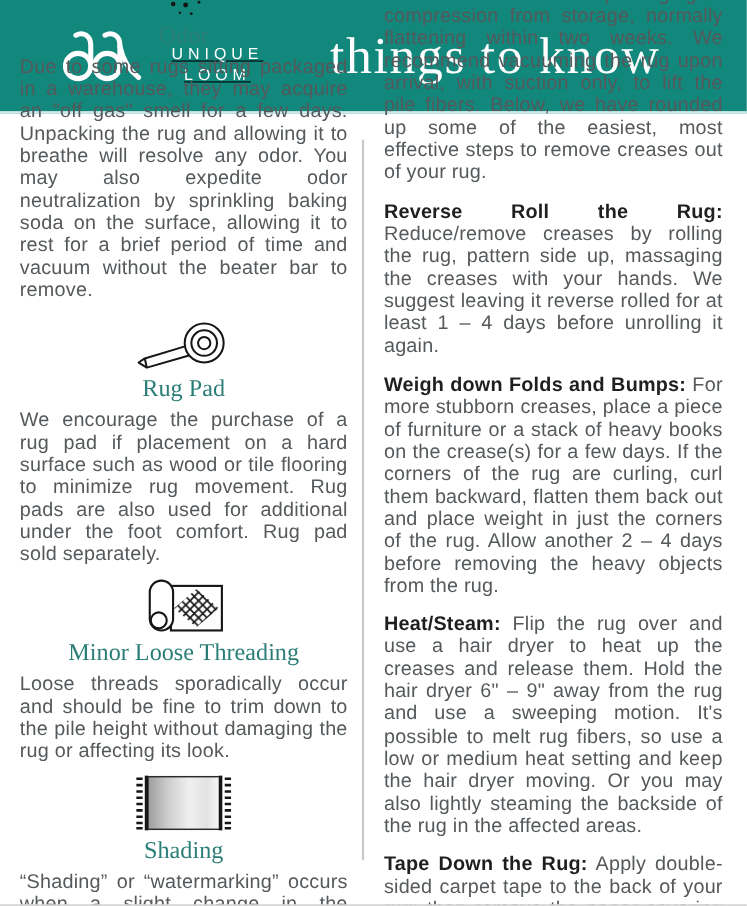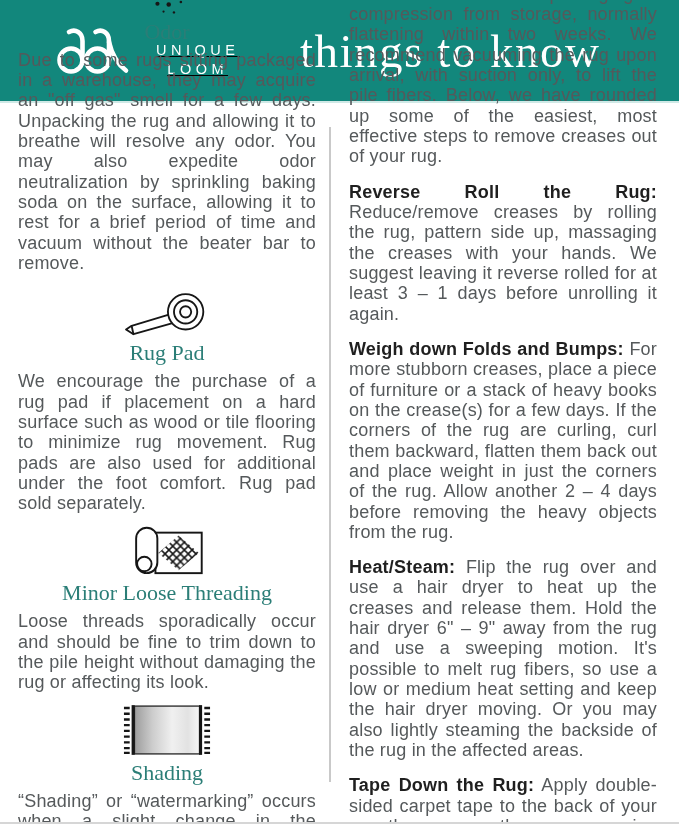--- a/index.html
+++ b/index.html
@@ -174,21 +174,21 @@
             <path d="M26 3 H50 C68 3 79 9 79 20 C79 31 70 40 56 40 H26 C12 40 4 32 4 21.5 C4 11 12 3 26 3 Z" fill="#ffffff"></path>
             <path d="M29 6 A16 16 0 0 0 29 37"></path>
             <path d="M40 6 A16 16 0 0 0 40 37"></path>
             <path d="M52 5 C67 5 74 12 74 20 C74 27.5 67.5 31.5 61 29.3 C55.5 27.4 54.5 21.6 58 18.7 C60.8 16.4 64.6 17.8 65 21"></path>
           </svg>
         </div>
         <h2>Crease &amp; Flat Pile</h2>
         <p class="body">Rug may arrive factory rolled/folded and have creases from packaging or compression from storage, normally flattening within two weeks. We recommend vacuuming the rug upon arrival, with suction only, to lift the pile fibers. Below, we have rounded up some of the easiest, most effective steps to remove creases out of your rug.</p>
       </div>
 
-      <p class="body tip"><span class="lead">Reverse Roll the Rug:</span><span> Reduce/remove creases by rolling the rug, pattern side up, massaging the creases with your hands. We suggest leaving it reverse rolled for at least 3 – 1 days before unrolling it again.</span></p>
+      <p class="body tip"><span class="lead">Reverse Roll the Rug:</span><span> Reduce/remove creases by rolling the rug, pattern side up, massaging the creases with your hands. We suggest leaving it reverse rolled for at least 1 – 4 days before unrolling it again.</span></p>
 
       <p class="body tip"><span class="lead">Weigh down Folds and Bumps:</span><span> For more stubborn creases, place a piece of furniture or a stack of heavy books on the crease(s) for a few days. If the corners of the rug are curling, curl them backward, flatten them back out and place weight in just the corners of the rug. Allow another 2 – 4 days before removing the heavy objects from the rug.</span></p>
 
       <p class="body tip"><span class="lead">Heat/Steam:</span><span> Flip the rug over and use a hair dryer to heat up the creases and release them. Hold the hair dryer 6" – 9" away from the rug and use a sweeping motion. It's possible to melt rug fibers, so use a low or medium heat setting and keep the hair dryer moving. Or you may also lightly steaming the backside of the rug in the affected areas.</span></p>
 
       <p class="body tip"><span class="lead">Tape Down the Rug:</span><span> Apply double-sided carpet tape to the back of your rug; then remove the paper covering the adhesive and smooth the rug over the floor. Press the tape down firmly, smoothing it as you go. Carpet tape works on hard floors and on existing wall-to-wall carpet, holding your rug in place. If you have laminate flooring, purchase a less adhesive double-sided tape to prevent the laminate from buckling or otherwise being damaged.</span></p>
 
     </div>
   </div>
 </div>

